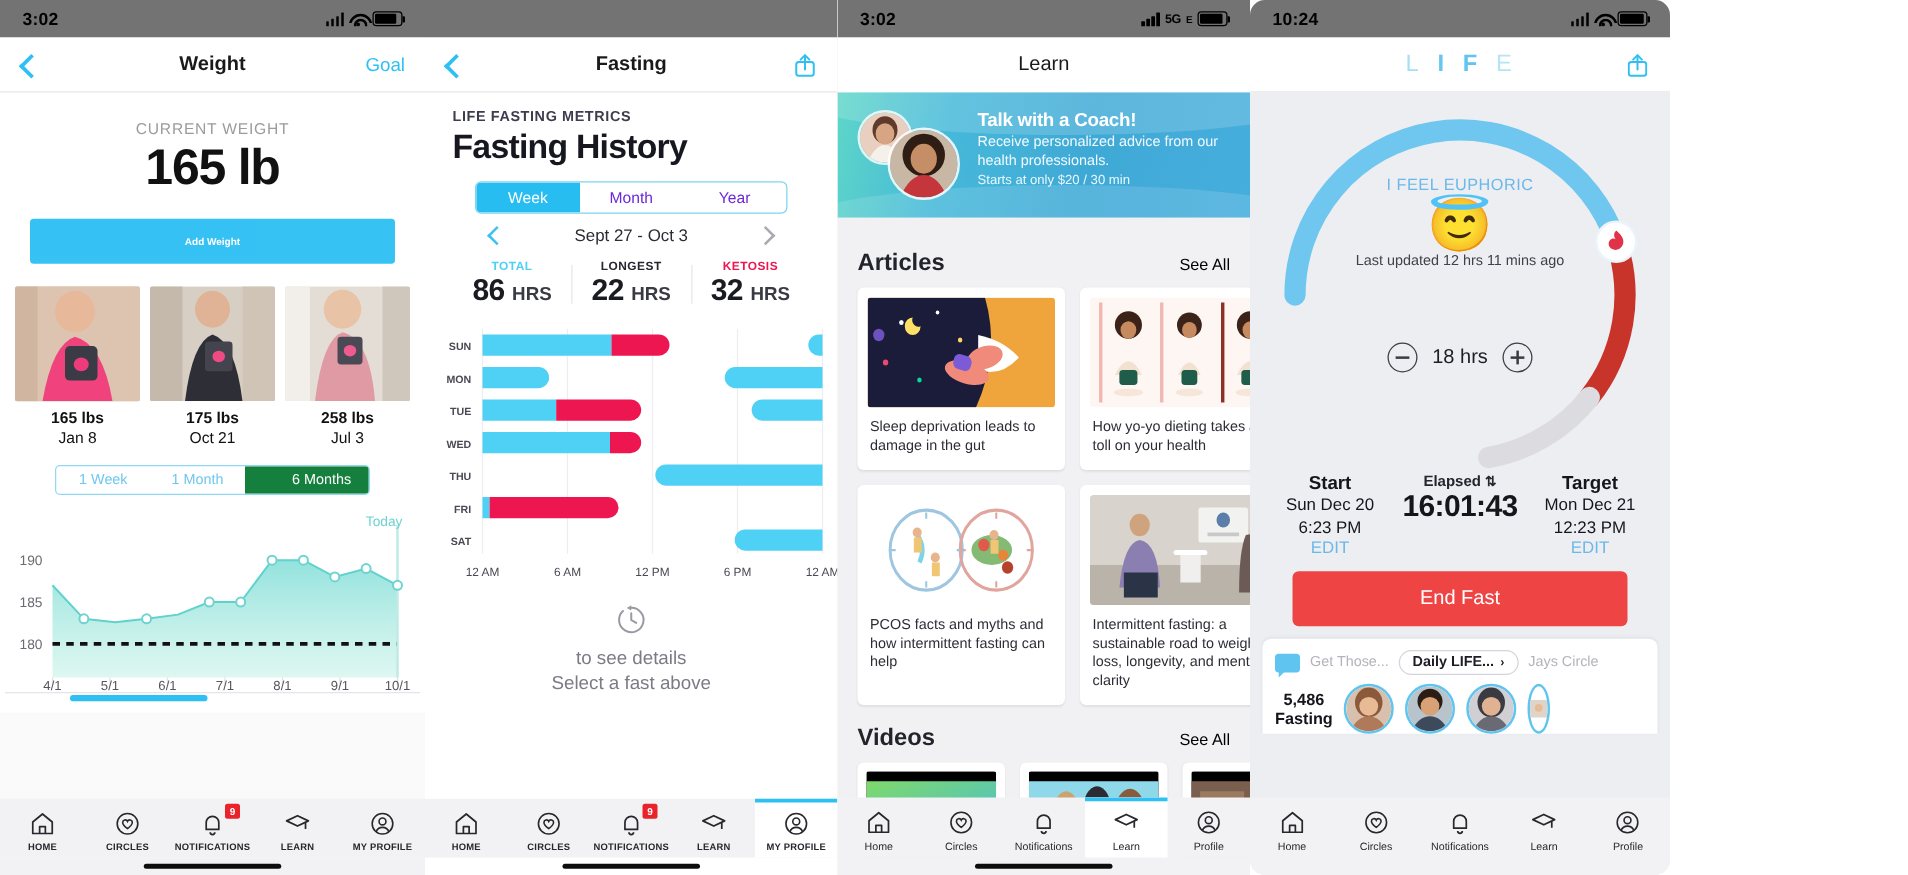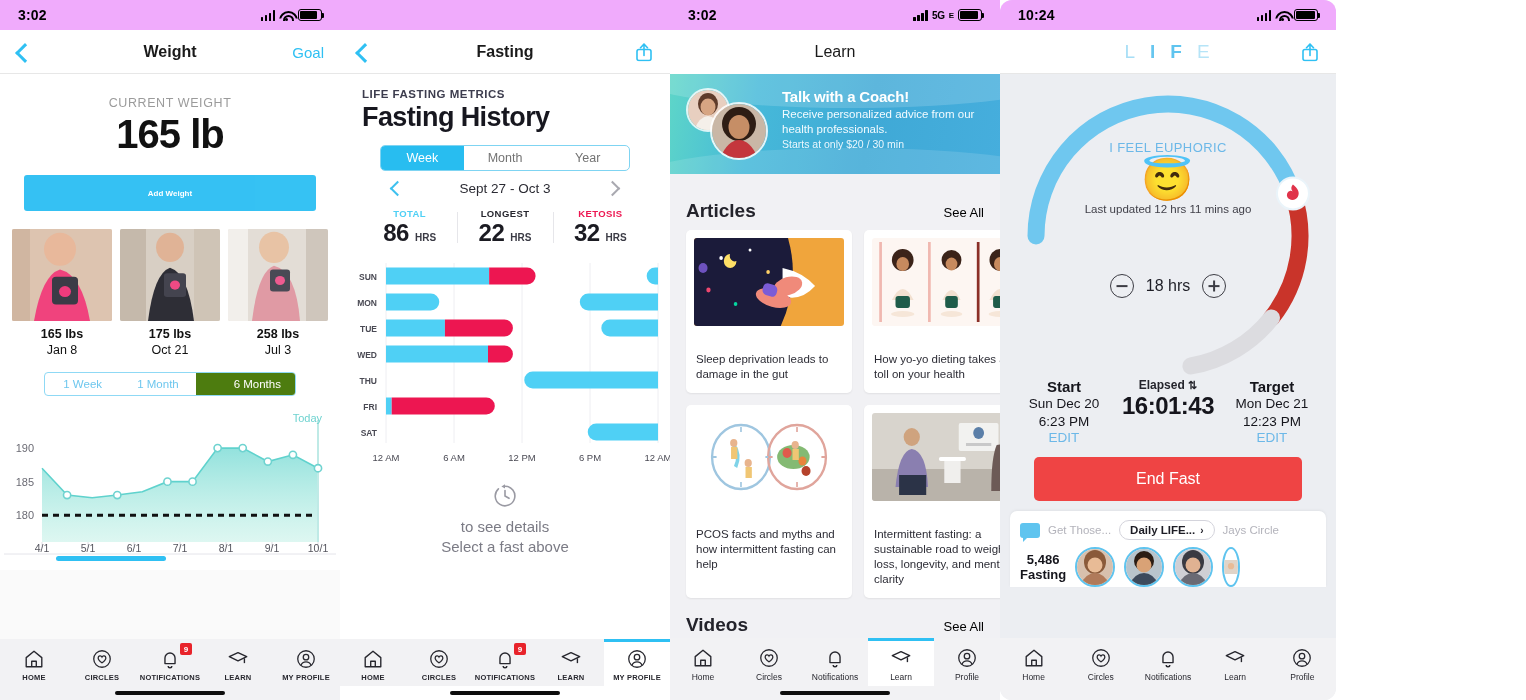--- a/index.html
+++ b/index.html
@@ -9,21 +9,21 @@
     font-family: "Liberation Sans", sans-serif;
     overflow: hidden;
   }
   .stage { position: relative; width: 1526px; height: 700px; display: flex; background:#fff; }
 
   .phone { position: relative; height: 700px; background: #ffffff; overflow: hidden; flex: none; }
   .phone-inner { position: absolute; inset: 0; overflow: hidden; }
 
   
   .statusbar { display: flex; align-items: center; justify-content: space-between;
-    padding: 0 18px; height: 30px; background: #f0abfc; }
+    padding: 0 18px; height: 30px; background: #737373; }
   .sb-time { font-size: 14px; font-weight: bold; color: #000; letter-spacing: .2px; }
   .sb-right { display: flex; align-items: center; gap: 4px; }
   .sig { display: inline-flex; align-items: flex-end; gap: 1.5px; height: 11px; }
   .sig i { display: block; width: 2.5px; background: #000; border-radius: .5px; }
   .sig i:nth-child(1){height:3.5px}.sig i:nth-child(2){height:5.5px}
   .sig i:nth-child(3){height:8px}.sig i:nth-child(4){height:10.5px}
   .netlbl { font-size: 10px; font-weight: bold; color:#000; letter-spacing: -.2px;}
   .wifi { width: 15px; height: 11px; position: relative; }
   .wifi:before{content:"";position:absolute;left:0;top:1px;width:15px;height:15px;
     border:2.2px solid #000;border-radius:50%;clip-path:polygon(0 0,100% 0,100% 42%,0 42%);}
@@ -58,44 +58,44 @@
      display:flex;align-items:center;justify-content:center; color:#fff; font-size:8px;
      font-weight:bold; opacity:.97; cursor:pointer;}
   .photos { display:flex; gap: 8px; padding: 18px 12px 0; }
   .photo-card { flex:1; }
   .photo { height: 92px; border-radius: 2px; position: relative; overflow:hidden; }
   .ph-cap { text-align:center; margin-top: 6px; }
   .ph-w { font-size: 12.5px; font-weight: bold; color:#111; line-height:1.25;}
   .ph-d { font-size: 12.5px; color:#111; line-height:1.25;}
   .seg { display:flex; margin: 14px 44px 0; border:1px solid #8fd9f5; border-radius:4px; overflow:hidden;}
   .seg div { flex:1; text-align:center; font-size:11.5px; padding: 5px 0; color:#6ec7ee; cursor:pointer;}
-  .seg div.on { background:#4d7c0f; color:#fff;padding-left:24px; }
+  .seg div.on { background:#15803d; color:#fff;padding-left:24px; }
   .chart1 { position: relative; margin-top: 14px; height: 160px; }
   .today-lbl { position:absolute; right: 18px; top: 2px; font-size:11px; color:#6fd3d0;}
   .p1-nav { position:absolute; bottom:0; left:0; right:0; }
 
   
   .p2 { width: 330px; background:#f4f4f6; }
   .p2-body { background:#fff; height: 100%; }
   .metrics-kicker { font-size:11.5px; font-weight:bold; letter-spacing:.5px; color:#3d3d4e; padding: 14px 0 0 22px;}
   .metrics-title { font-size: 27px; font-weight:bold; color:#17171f; padding: 2px 0 0 22px; letter-spacing:-.6px;}
   .seg2 { display:flex; margin: 12px 40px 0; border:1px solid #7fd4f2; border-radius:5px; overflow:hidden;}
-  .seg2 div { flex:1; text-align:center; font-size:12.5px; padding: 5px 0; color:#737373; cursor:pointer;}
+  .seg2 div { flex:1; text-align:center; font-size:12.5px; padding: 5px 0; color:#6d28d9; cursor:pointer;}
   .seg2 div.on { background:#28bdf0; color:#fff; font-weight:normal;}
   .weekrow { display:flex; align-items:center; justify-content:center; gap:0; margin-top:10px; position:relative;}
   .weekrow .lbl { font-size:13.5px; color:#2b2b33; }
   .wk-arrow { position:absolute; width:11px;height:11px;cursor:pointer;}
   .wk-arrow.l { left: 52px; border-left:2.4px solid #3ec1ef; border-bottom:2.4px solid #3ec1ef; transform:rotate(45deg);}
   .wk-arrow.r { right: 52px; border-right:2.2px solid #a9a9b0; border-top:2.2px solid #a9a9b0; transform:rotate(45deg);}
   .stats { display:flex; margin: 12px 22px 0; }
   .stat { flex:1; text-align:center; position:relative;}
   .stat + .stat:before{content:"";position:absolute;left:0;top:4px;bottom:4px;width:1px;background:#e6e6ea;}
   .stat .k { font-size:9.5px; font-weight:bold; letter-spacing:.4px; }
   .stat .v { font-size:24px; font-weight:bold; color:#1b1b22; letter-spacing:-.5px;}
-  .stat .u { font-size:10px; font-weight:bold; color:#3a3a44; margin-left:6px;}
+  .stat .u { font-size:15px; font-weight:bold; color:#3a3a44; margin-left:6px;}
   .fastchart { margin: 10px 0 0 0; position:relative; height:210px;text-align:center;}
   .empty-note { text-align:center; margin-top: 16px; color:#8c8c95;}
   .empty-note .t { font-size:15px; line-height:1.35; color:#7b7b85;}
   .clock-ico { width:26px;height:26px;margin:0 auto 8px;}
 
   
   .p3 { width: 330px; background:#f1f1f4; }
   .p3 .navbar { border-bottom: none; }
   .coach { height: 100px; position:relative; overflow:hidden;
      background: linear-gradient(100deg,#5ed6c8 0%, #46b9d9 26%, #3fa9d6 60%, #46aedd 100%); }
@@ -110,21 +110,21 @@
   .coach .h { font-size:15px; font-weight:bold; letter-spacing:-.2px;}
   .coach .p { font-size:11.5px; line-height:1.28; margin-top:2px; color:#f2fbff;}
   .coach .s { font-size:10.5px; margin-top:2px; color:#eaf7fd;}
   .sec-head { display:flex; align-items:baseline; justify-content:space-between; padding: 26px 16px 8px;}
   .sec-head .h { font-size:19px; font-weight:bold; color:#23232b;}
   .sec-head .a { font-size:13px; color:#000000; cursor:pointer;}
   .cards { display:flex; gap:12px; padding: 0 16px; }
   .card { width: 166px; flex:none; background:#fff; border-radius:5px; padding:8px 8px 10px;
       box-shadow:0 1px 2px rgba(0,0,0,.07);}
   .card .thumb { height:88px; border-radius:3px; overflow:hidden; position:relative;}
-  .card .cap { font-size:11.5px; line-height:1.33; color:#2d2d36; margin-top:26px; padding:0 2px;}
+  .card .cap { font-size:11.5px; line-height:1.33; color:#2d2d36; margin-top:9px; padding:0 2px;}
   .vid-card { width:118px; flex:none; background:#fff; border-radius:5px; padding:7px;
      box-shadow:0 1px 2px rgba(0,0,0,.07);}
   .vid-card .thumb { height:60px; border-radius:2px; overflow:hidden; position:relative;}
 
   
   .p4 { width: 336px; background:#eceef2;border-radius:12px; }
   .life-logo { display:flex; gap: 13px; align-items:center; justify-content:center;}
   .life-logo span { font-size: 19px; letter-spacing:2px; color:#5fc4ef;}
   .life-logo span.w1 { opacity:.55; font-weight:300;}
   .life-logo span.w2 { font-weight:bold; opacity:.95;}

